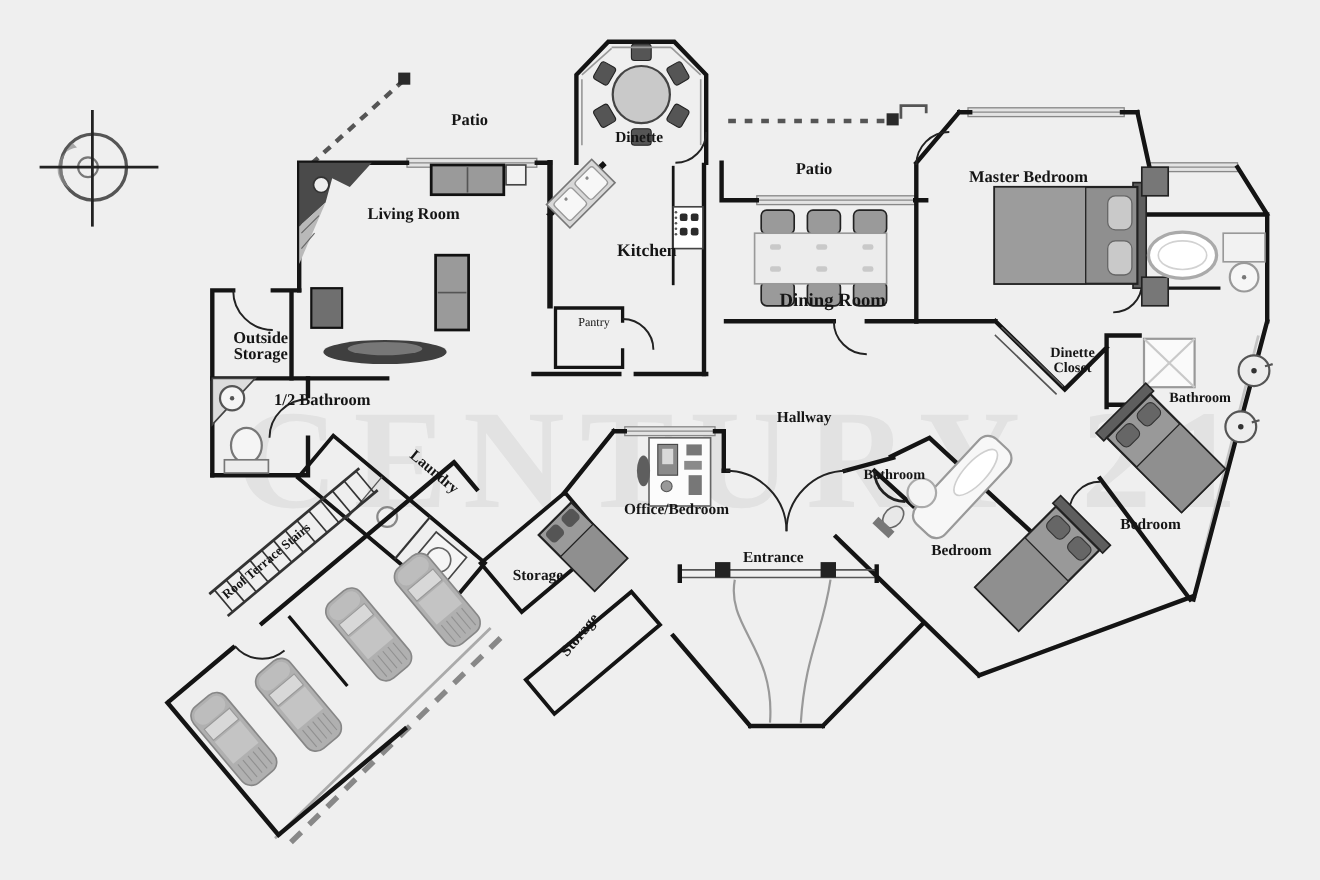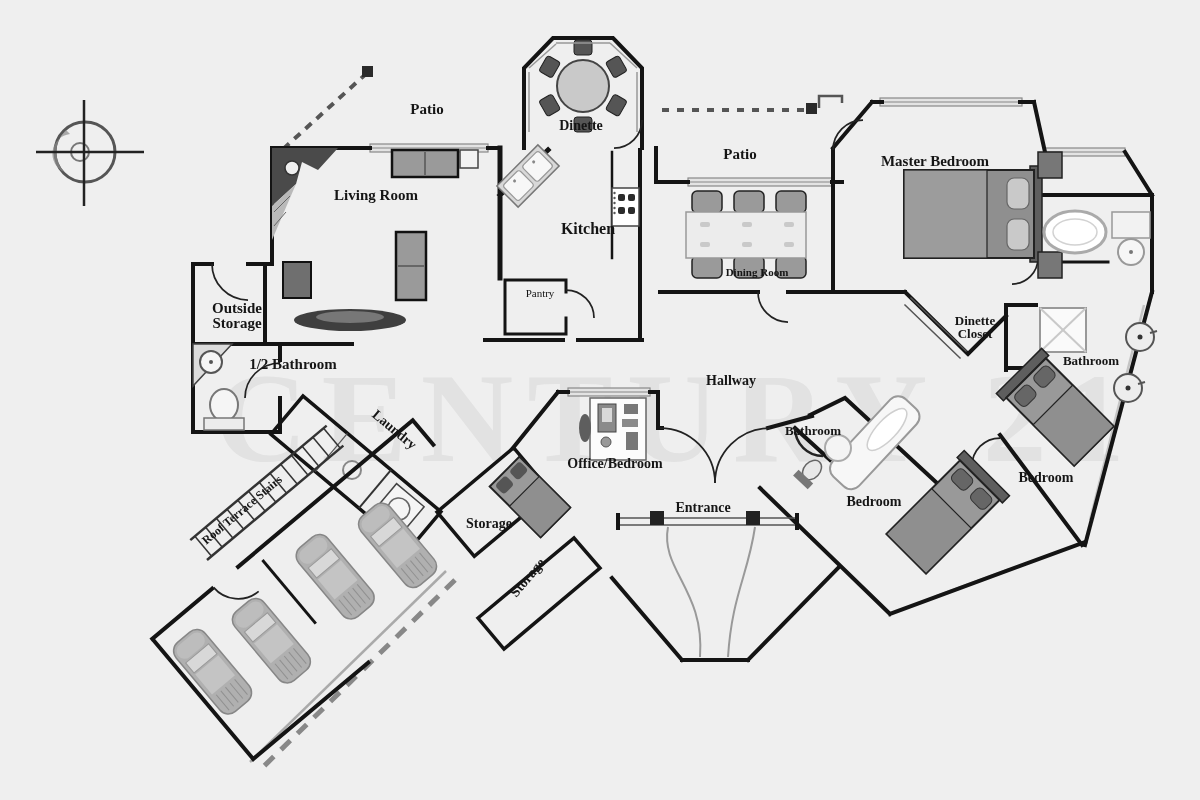--- a/index.html
+++ b/index.html
@@ -380,21 +380,21 @@
       </g>
     </g>
   </svg>
 
   <div class="label" style="left:427px;top:110px;font-size:15px;">Patio</div>
   <div class="label" style="left:581px;top:126px;font-size:14px;">Dinette</div>
   <div class="label" style="left:740px;top:155px;font-size:15px;">Patio</div>
   <div class="label" style="left:935px;top:151px;font-size:15px;margin-top:11px;">Master Bedroom</div>
   <div class="label" style="left:376px;top:196px;font-size:15px;">Living Room</div>
   <div class="label" style="left:588px;top:229px;font-size:16px;">Kitchen</div>
-  <div class="label" style="left:735px;top:273px;font-size:11px;padding-left:44px;">Dining Room</div>
+  <div class="label" style="left:735px;top:273px;font-size:17px;padding-left:44px;">Dining Room</div>
   <div class="label wrap" style="left:237px;top:316px;font-size:15px;width:82px;text-align:center;">Outside Storage</div>
   <div class="label" style="left:540px;top:294px;font-size:11px;font-weight:normal;">Pantry</div>
   <div class="label wrap" style="left:975px;top:327px;font-size:13px;width:54px;">Dinette Closet</div>
   <div class="label" style="left:1091px;top:361px;font-size:13px;">Bathroom</div>
   <div class="label" style="left:293px;top:365px;font-size:15px;">1/2 Bathroom</div>
   <div class="label" style="left:731px;top:381px;font-size:14px;">Hallway</div>
   <div class="label" style="left:394px;top:430px;font-size:14px;transform:translate(-50%,-50%) rotate(40deg);">Laundry</div>
   <div class="label" style="left:615px;top:464px;font-size:14px;">Office/Bedroom</div>
   <div class="label" style="left:703px;top:508px;font-size:14px;">Entrance</div>
   <div class="label" style="left:813px;top:431px;font-size:13px;">Bathroom</div>

